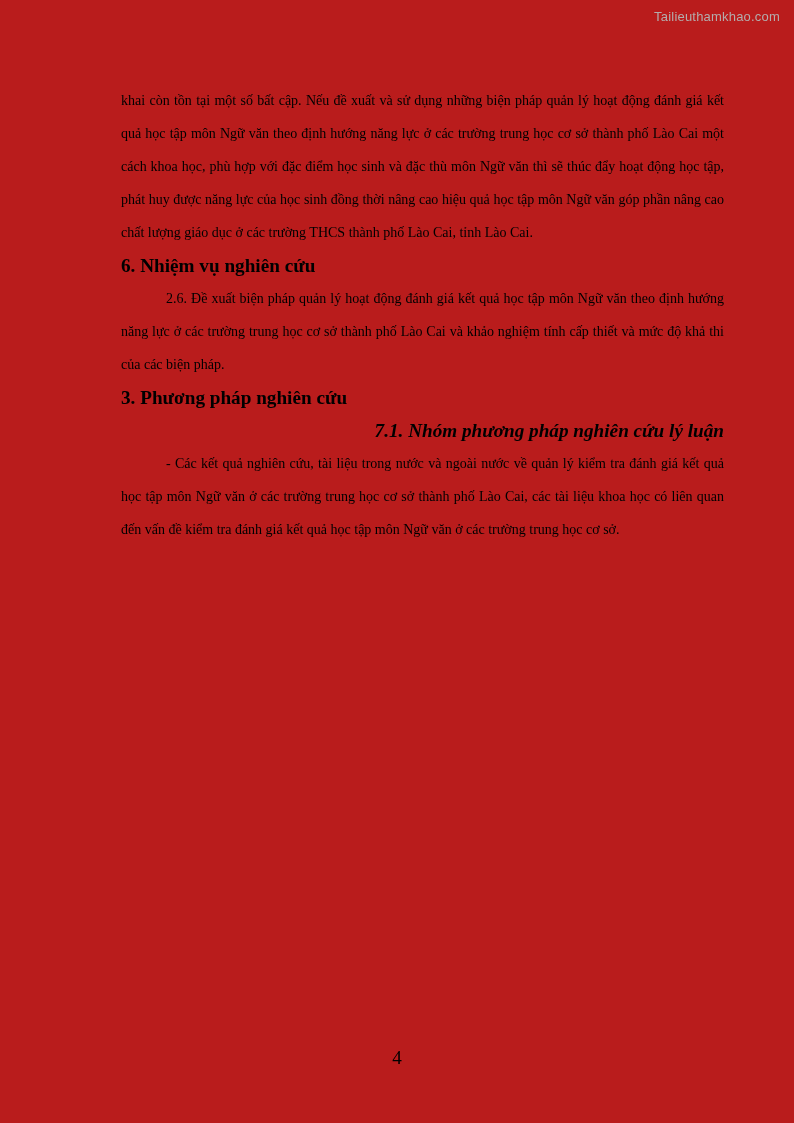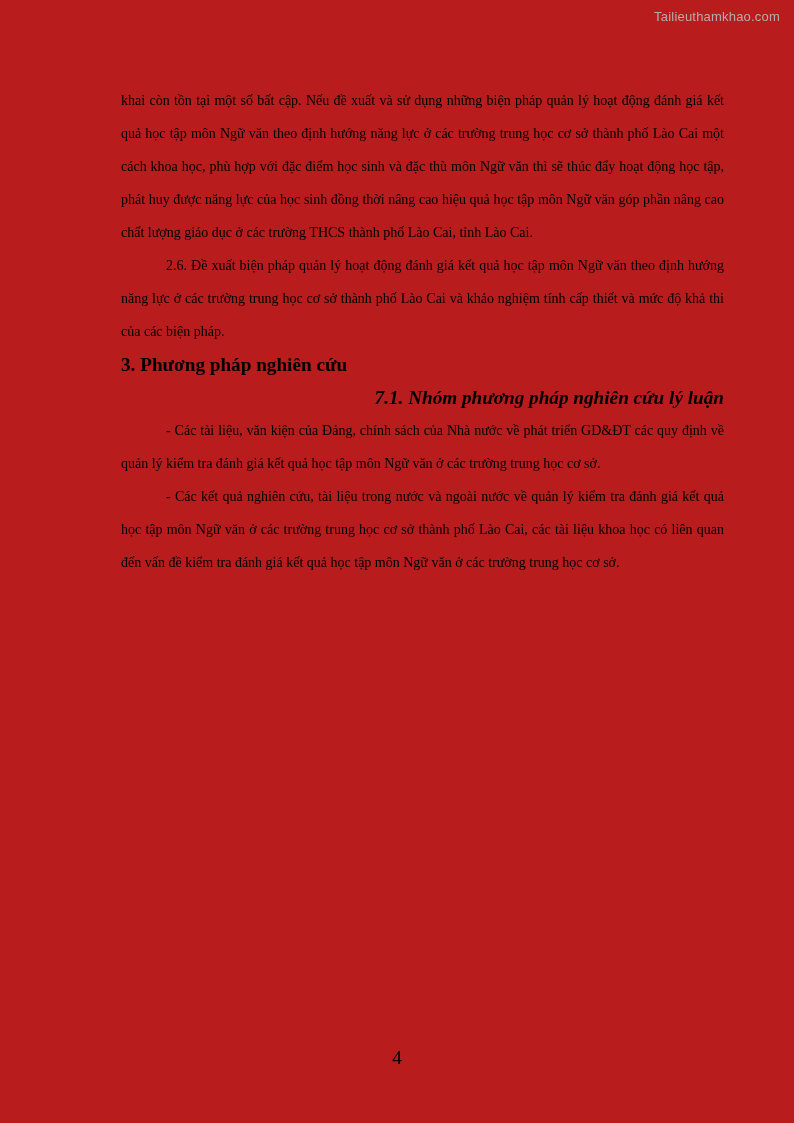--- a/index.html
+++ b/index.html
@@ -80,31 +80,31 @@
 <body>
 
 <div class="page">
 
   <div class="watermark">Tailieuthamkhao.com</div>
 
   <div class="content">
 
     <p class="body noindent last-line-left">khai còn tồn tại một số bất cập. Nếu đề xuất và sử dụng những biện pháp quản lý hoạt động đánh giá kết quả học tập môn Ngữ văn theo định hướng năng lực ở các trường trung học cơ sở thành phố Lào Cai một cách khoa học, phù hợp với đặc điểm học sinh và đặc thù môn Ngữ văn thì sẽ thúc đẩy hoạt động học tập, phát huy được năng lực của học sinh đồng thời nâng cao hiệu quả học tập môn Ngữ văn góp phần nâng cao chất lượng giáo dục ở các trường THCS thành phố Lào Cai, tỉnh Lào Cai.</p>
 
+    <h2 class="heading">6. Nhiệm vụ nghiên cứu</h2>
 
 
 
     <p class="body indent last-line-left">2.6. Đề xuất biện pháp quản lý hoạt động đánh giá kết quả học tập môn Ngữ văn theo định hướng năng lực ở các trường trung học cơ sở thành phố Lào Cai và khảo nghiệm tính cấp thiết và mức độ khả thi của các biện pháp.</p>
 
     <h2 class="heading">3. Phương pháp nghiên cứu</h2>
 
     <h3 class="subheading">7.1. Nhóm phương pháp nghiên cứu lý luận</h3>
 
 
-    <p class="body indent last-line-left">- Các tài liệu, văn kiện của Đảng, chính sách của Nhà nước về phát triển GD&amp;ĐT các quy định về quản lý kiểm tra đánh giá kết quả học tập môn Ngữ văn ở các trường trung học cơ sở.</p>
 
     <p class="body indent last-line-left">- Các kết quả nghiên cứu, tài liệu trong nước và ngoài nước về quản lý kiểm tra đánh giá kết quả học tập môn Ngữ văn ở các trường trung học cơ sở thành phố Lào Cai, các tài liệu khoa học có liên quan đến vấn đề kiểm tra đánh giá kết quả học tập môn Ngữ văn ở các trường trung học cơ sở.</p>
 
   </div>
 
   <div class="page-number">4</div>
 
 </div>
 
 </body></html>

